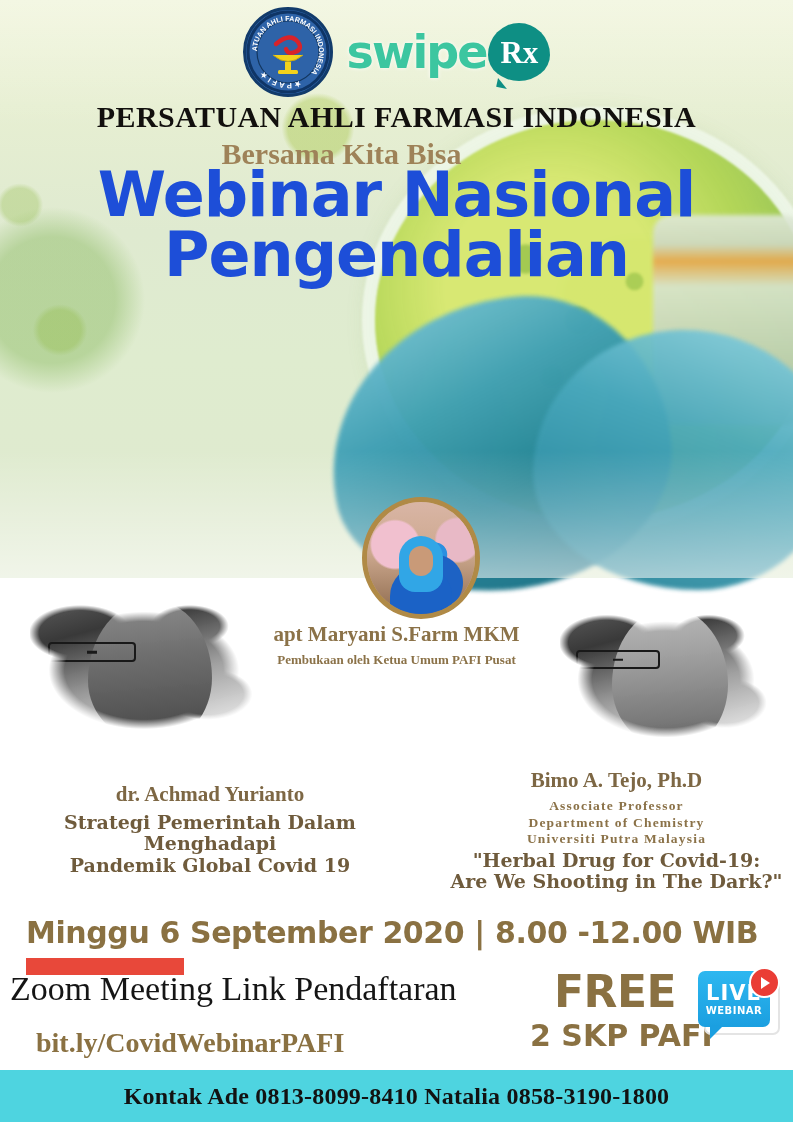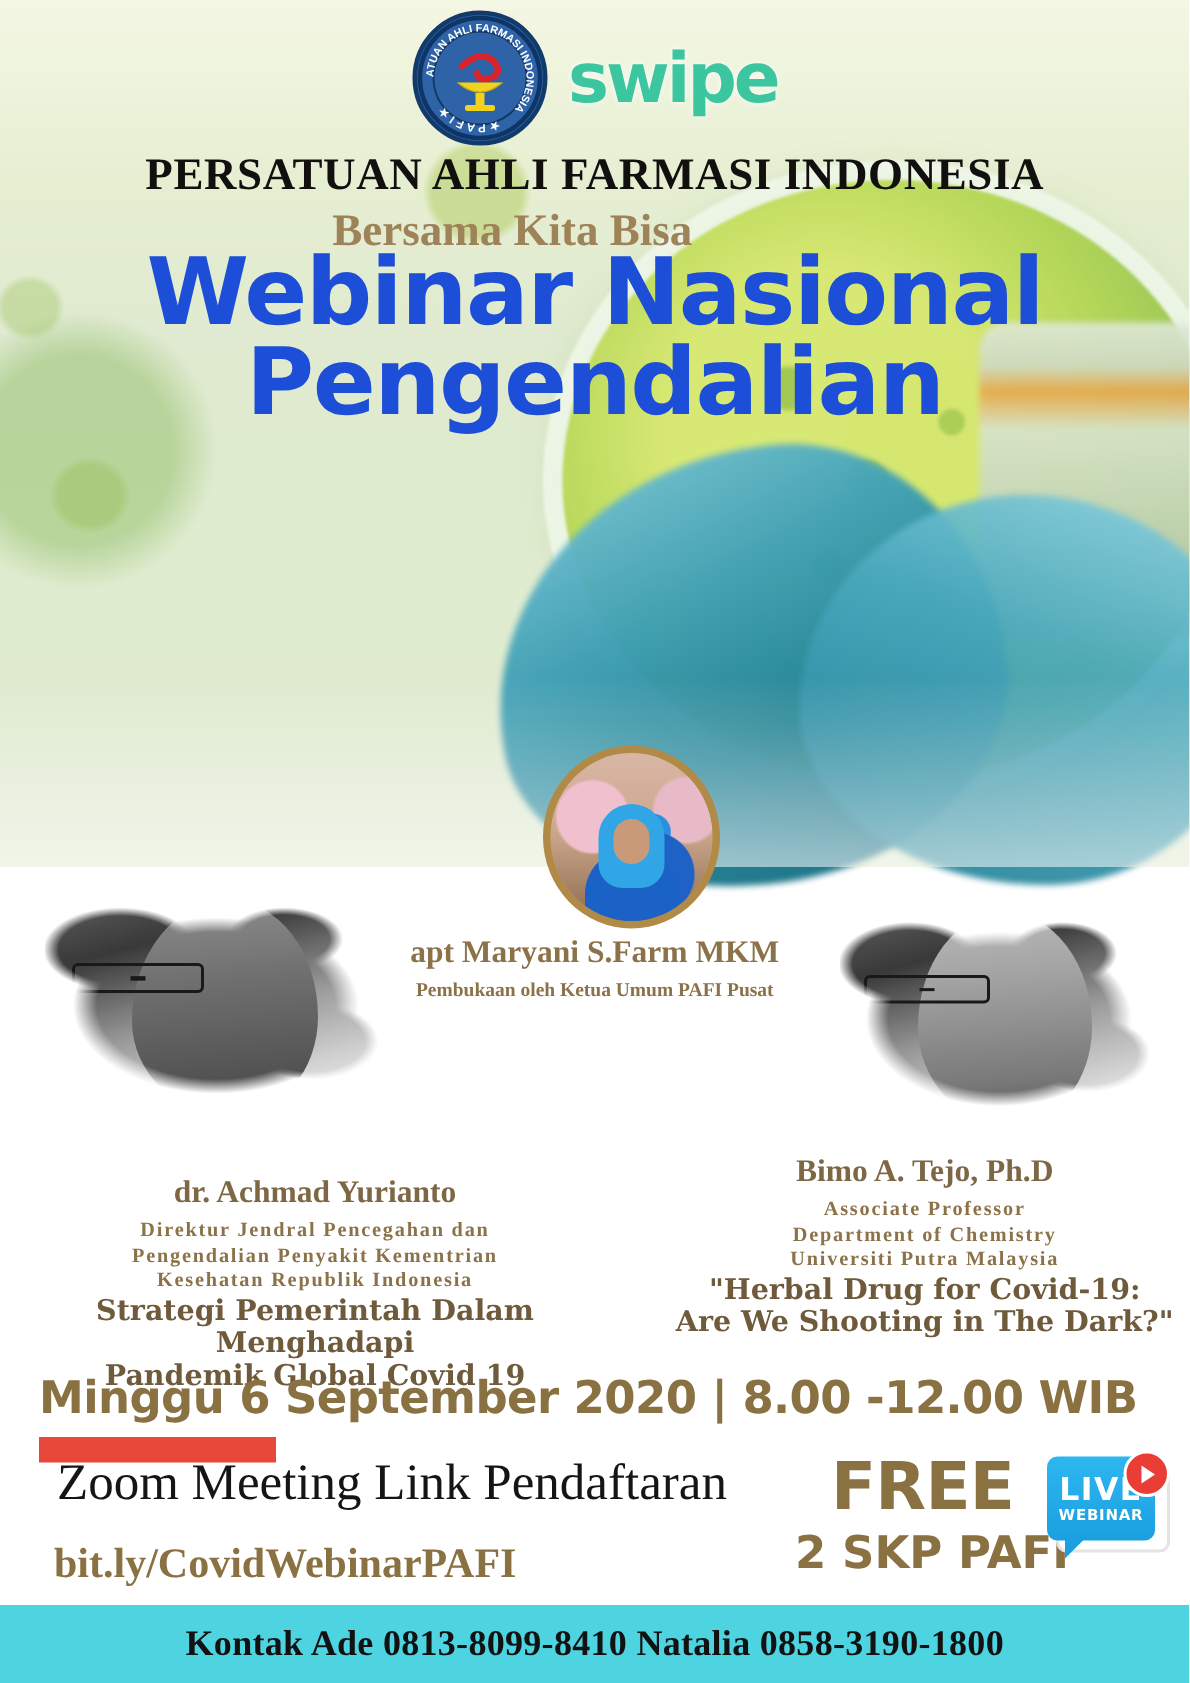--- a/index.html
+++ b/index.html
@@ -211,21 +211,21 @@
   
   .schedule{
     position:absolute;left:26px;top:915px;
     font-family:"DejaVu Sans",sans-serif;font-weight:bold;font-size:30px;color:#8a7142;
     letter-spacing:-.4px;white-space:nowrap;
   }
   .redbar{
     position:absolute;left:26px;top:958px;width:158px;height:17px;background:#e8483a;
   }
   .zoomline{
-    position:absolute;left:38px;top:970px;
+    position:absolute;left:10px;top:970px;
     font-family:"Liberation Serif",serif;font-size:34px;color:#151515;white-space:nowrap;
   }
   .bitly{
     position:absolute;left:36px;top:1027px;
     font-family:"Liberation Serif",serif;font-weight:bold;font-size:28px;color:#8a7142;
   }
 
   .free{
     position:absolute;left:554px;top:966px;
     font-family:"DejaVu Sans",sans-serif;font-weight:bold;font-size:44px;color:#8a7142;
@@ -307,20 +307,23 @@
           <textPath href="#rt" startOffset="79%" text-anchor="middle">★ P A F I ★</textPath>
         </text>
         <path d="M30,34 q14,-12 22,-2 q5,7 -3,10 q-7,3 -9,-3" fill="none" stroke="#d8232a" stroke-width="4.4" stroke-linecap="round"></path>
         <path d="M27,45 q15,13 30,0" fill="#f2d21c" stroke="#c9a90f" stroke-width="1"></path>
         <rect x="39" y="52" width="6" height="9" fill="#f2d21c"></rect>
         <rect x="32" y="60" width="20" height="4" rx="1.5" fill="#f2d21c"></rect>
       </svg>
     </div>
     <div class="swipe-wrap">
       <span class="swipe-text">swipe</span>
+      <span class="rx-bubble">
+        <span>Rx</span>
+      </span>
     </div>
   </div>
 
   <div class="org-name">PERSATUAN AHLI FARMASI INDONESIA</div>
   <div class="tagline">Bersama Kita Bisa</div>
   <div class="main-title">
     <span class="l1">Webinar Nasional</span>
     <span class="l2">Pengendalian</span>
   </div>
 
@@ -342,23 +345,20 @@
   </div>
   <div class="speaker-photo sp-right">
     <div class="brush-mask">
       <div class="face-b"></div>
       <div class="glasses g2"></div>
     </div>
   </div>
 
   <div class="sp-block left">
     <div class="sp-name">dr. Achmad Yurianto</div>
-    <div class="sp-aff" style="white-space:pre-line">Direktur Jendral Pencegahan dan
-Pengendalian Penyakit Kementrian
-Kesehatan Republik Indonesia</div>
     <div class="sp-topic" style="white-space:pre-line">Strategi Pemerintah Dalam Menghadapi
 Pandemik Global Covid  19</div>
   </div>
 
   <div class="sp-block right">
     <div class="sp-name">Bimo A. Tejo, Ph.D</div>
     <div class="sp-aff" style="white-space:pre-line">Associate Professor
 Department of Chemistry
 Universiti Putra Malaysia</div>
     <div class="sp-topic" style="white-space:pre-line">"Herbal Drug for Covid-19:

